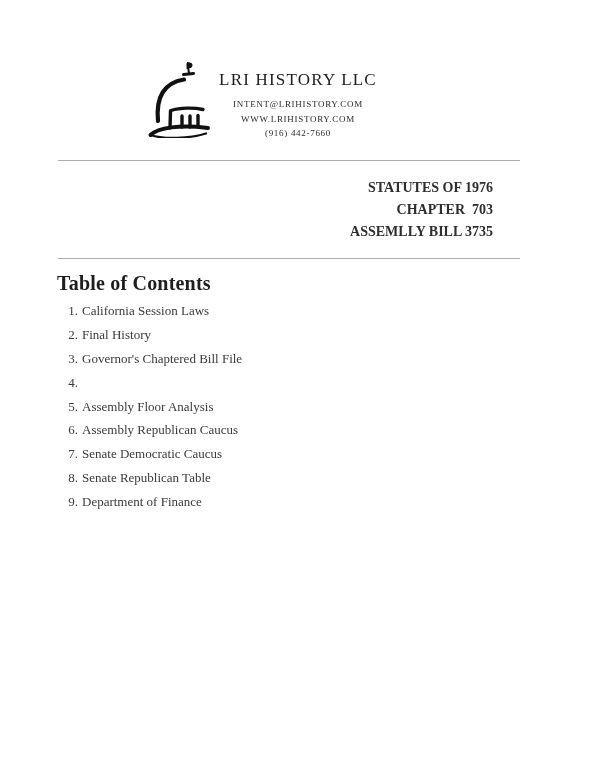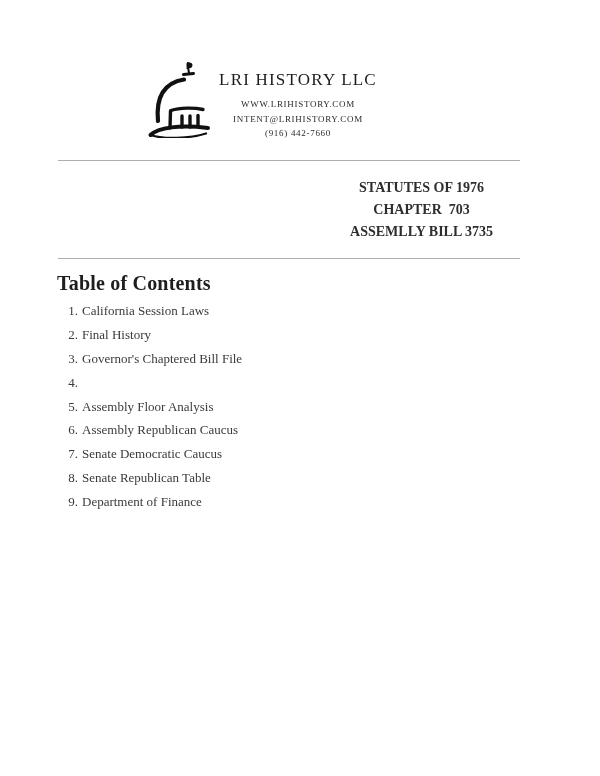--- a/index.html
+++ b/index.html
@@ -53,21 +53,21 @@
     background: #aeaeae;
   }
   .rule-top { top: 160px; }
   .rule-bottom { top: 258px; }
 
   
   .ref-block {
     position: absolute;
     right: 107px;
     top: 177px;
-    text-align: center;
+    text-align: right;
   }
   .ref-line {
     font-size: 14px;
     font-weight: bold;
     line-height: 22px;
     color: #2e2e2e;
     white-space: pre; 
   }
 
   
@@ -126,22 +126,22 @@
     <path d="M36,56 L36,67" stroke="#111" stroke-width="3.4" fill="none" stroke-linecap="round"></path>
     <path d="M44,56 L44,67" stroke="#111" stroke-width="3.4" fill="none" stroke-linecap="round"></path>
     <path d="M52,55.5 L52,66" stroke="#111" stroke-width="3.4" fill="none" stroke-linecap="round"></path>
 
     <path d="M62,68 C34,64.5 12,67.5 4.5,75" stroke="#111" stroke-width="4" fill="none" stroke-linecap="round"></path>
     <path d="M4.5,75 C17,79.5 44,78.5 60,73.5" stroke="#111" stroke-width="2.2" fill="none" stroke-linecap="round"></path>
   </svg>
 
   <div class="company-block">
     <h1 class="company-name">LRI HISTORY LLC</h1>
+    <div class="contact-line">INTENT@LRIHISTORY.COM</div>
     <div class="contact-line">WWW.LRIHISTORY.COM</div>
-    <div class="contact-line">INTENT@LRIHISTORY.COM</div>
     <div class="contact-line">(916) 442-7660</div>
   </div>
 
   <div class="rule rule-top"></div>
 
   <div class="ref-block">
     <div class="ref-line">STATUTES OF 1976</div>
     <div class="ref-line">CHAPTER  703</div>
     <div class="ref-line">ASSEMLLY BILL 3735</div>
   </div>

